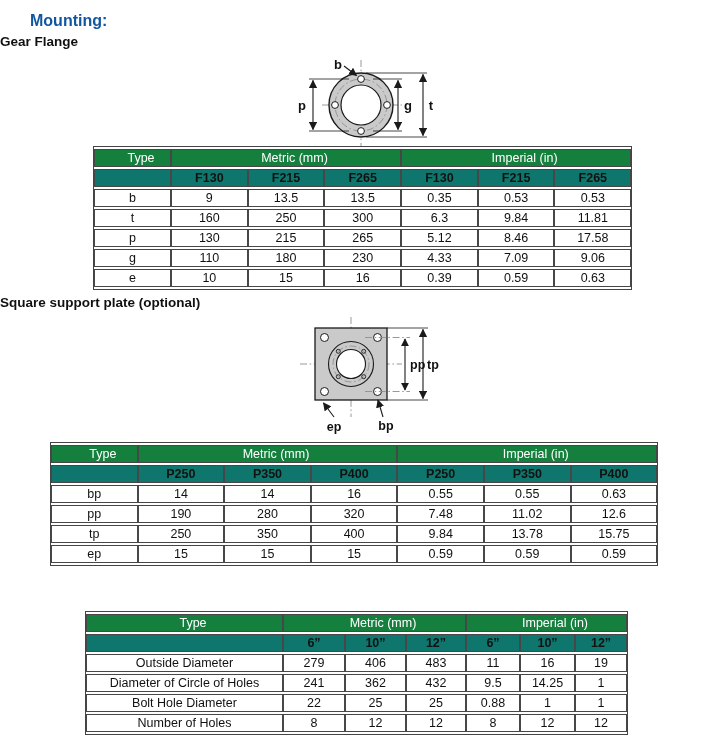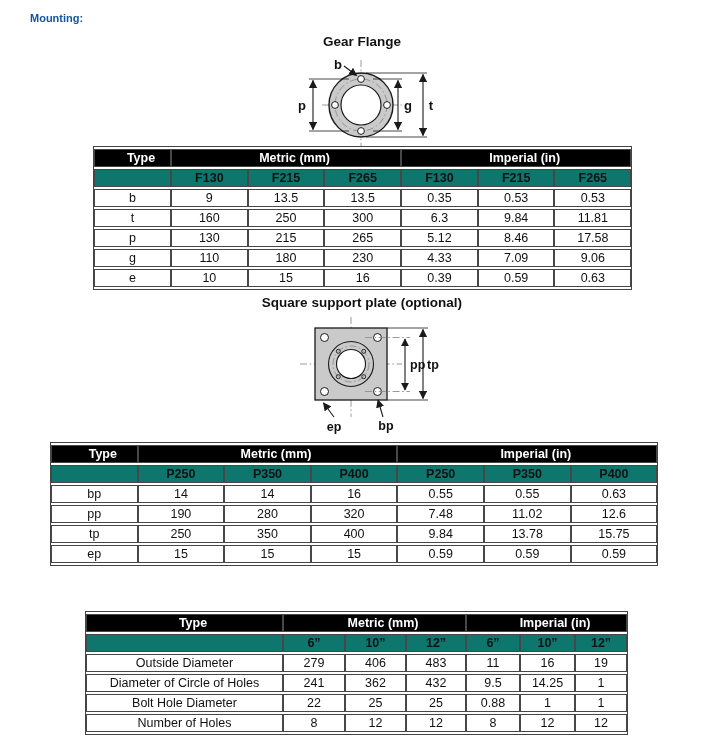--- a/index.html
+++ b/index.html
@@ -1,26 +1,26 @@
 <!DOCTYPE html>
 <html><head>
 <meta charset="utf-8">
 <style>
   html,body{margin:0;padding:0;background:#fff;}
   #page{position:relative;width:724px;height:746px;background:#fff;
         font-family:"Liberation Sans","DejaVu Sans",sans-serif;color:#111;overflow:hidden;}
   .abs{position:absolute;}
-  #main-heading{left:30px;top:12px;font-size:11px;font-weight:bold;color:#1356a0;}
-  .fig-title{left:0;width:724px;text-align:center;font-weight:bold;font-size:13.5px;color:#111;}
+  #main-heading{left:30px;top:12px;font-size:16px;font-weight:bold;color:#1356a0;}
+  .fig-title{left:0;width:724px;font-weight:bold;font-size:13.5px;color:#111;}
   
   table.spec{border-collapse:separate;border-spacing:0 2px;table-layout:fixed;
              border:1px solid #444;background:#fff;}
   table.spec th,table.spec td{border:1px solid #474747;text-align:center;
              padding:1px 3px;line-height:14px;font-size:12.5px;overflow:hidden;white-space:nowrap;}
-  table.spec th.hdr{background:#000000;color:#fff;font-weight:bold;padding-left:20px;}
+  table.spec th.hdr{background:#15803d;color:#fff;font-weight:normal;padding-left:20px;}
   table.spec tr.sub th{font-weight:bold;background:#0f766e;}
   table.spec td{font-weight:normal;}
   
   svg text{font-family:"Liberation Sans","DejaVu Sans",sans-serif;font-weight:bold;fill:#111;}
   .cline{stroke:#8f8f8f;stroke-width:0.9;stroke-dasharray:7 2.6 1.6 2.6;fill:none;}
   .ext{stroke:#1a1a1a;stroke-width:0.8;fill:none;}
   .dim{stroke:#1a1a1a;stroke-width:1.1;fill:none;}
   .lead{stroke:#1a1a1a;stroke-width:1.1;fill:none;}
 </style>
 </head>

